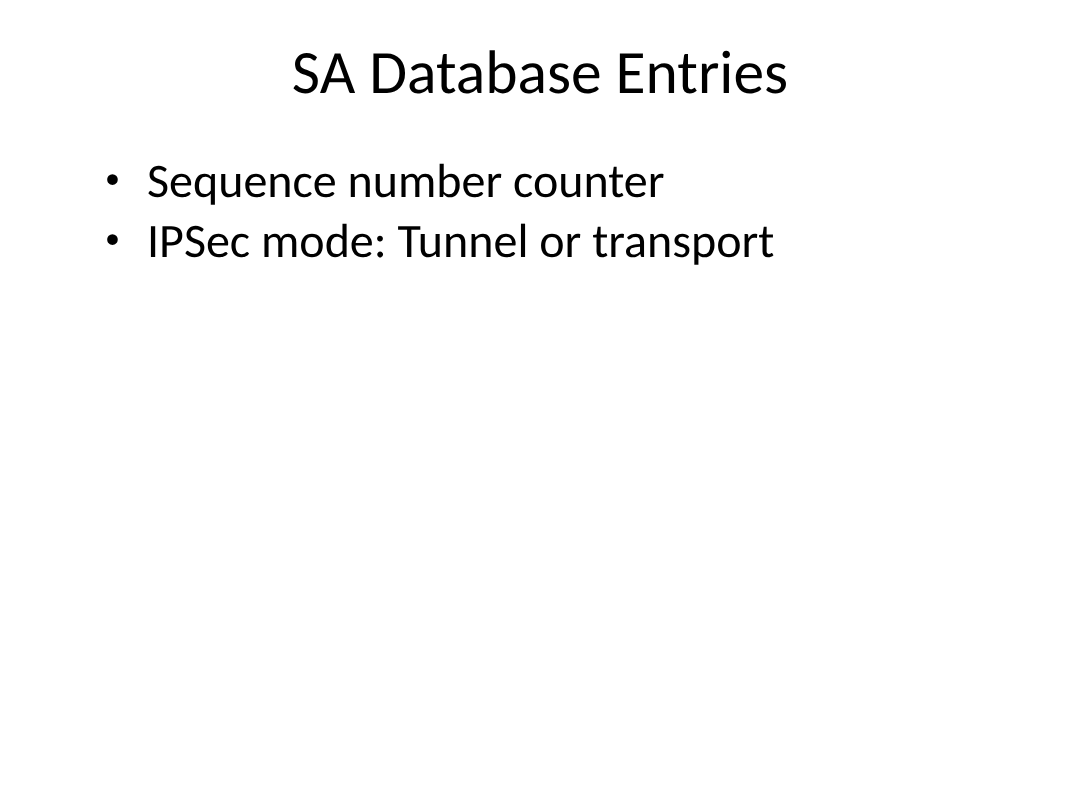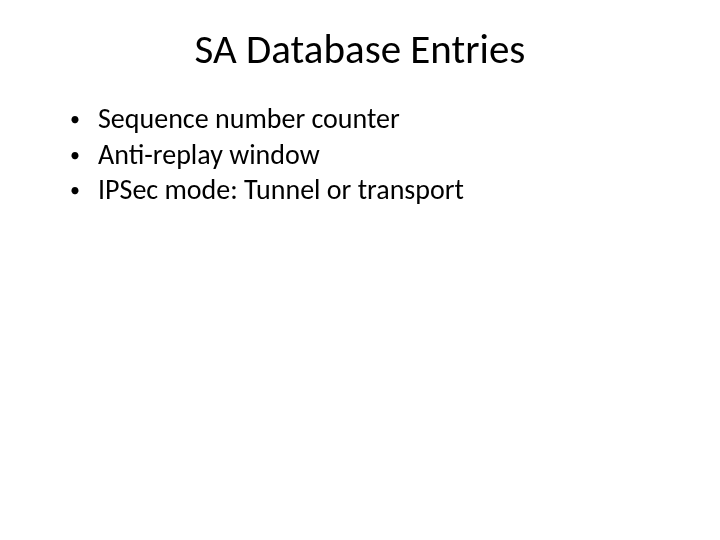--- a/index.html
+++ b/index.html
@@ -24,37 +24,36 @@
     margin: 0 0 28px 0;
     letter-spacing: 0px;
   }
   ul.bullets {
     list-style: none;
     margin: 0;
     padding: 0 0 0 30px;
   }
   ul.bullets li {
     position: relative;
-    font-size: 28px;
+    font-size: 32px;
     line-height: 1.2;
     padding-left: 28px;
     margin: 0 0 2px 0;
   }
   ul.bullets li::before {
     content: "•";
     position: absolute;
     left: 0;
     top: 0;
     font-size: 20px;
     line-height: 1.7;
   }
 </style>
 </head>
 <body>
 
 <div class="slide">
   <h1 class="title">SA Database Entries</h1>
   <ul class="bullets">
     <li>Sequence number counter</li>
-    <li>Anti-replay window</li>
     <li>IPSec mode: Tunnel or transport</li>
   </ul>
 </div>
 
 </body></html>

